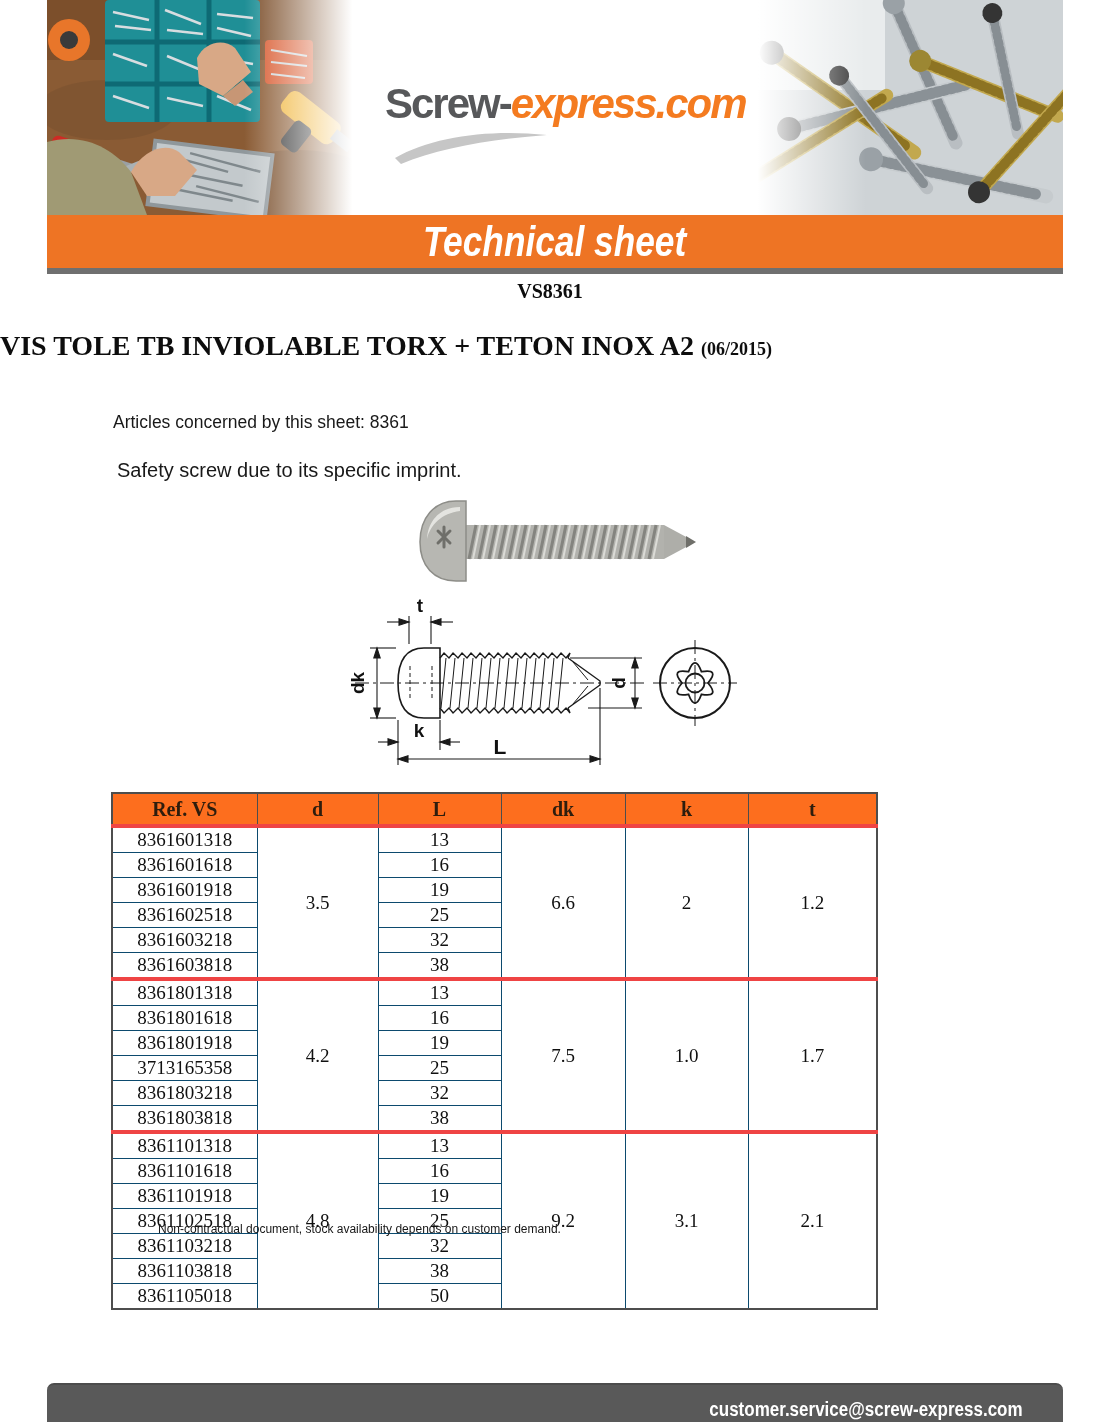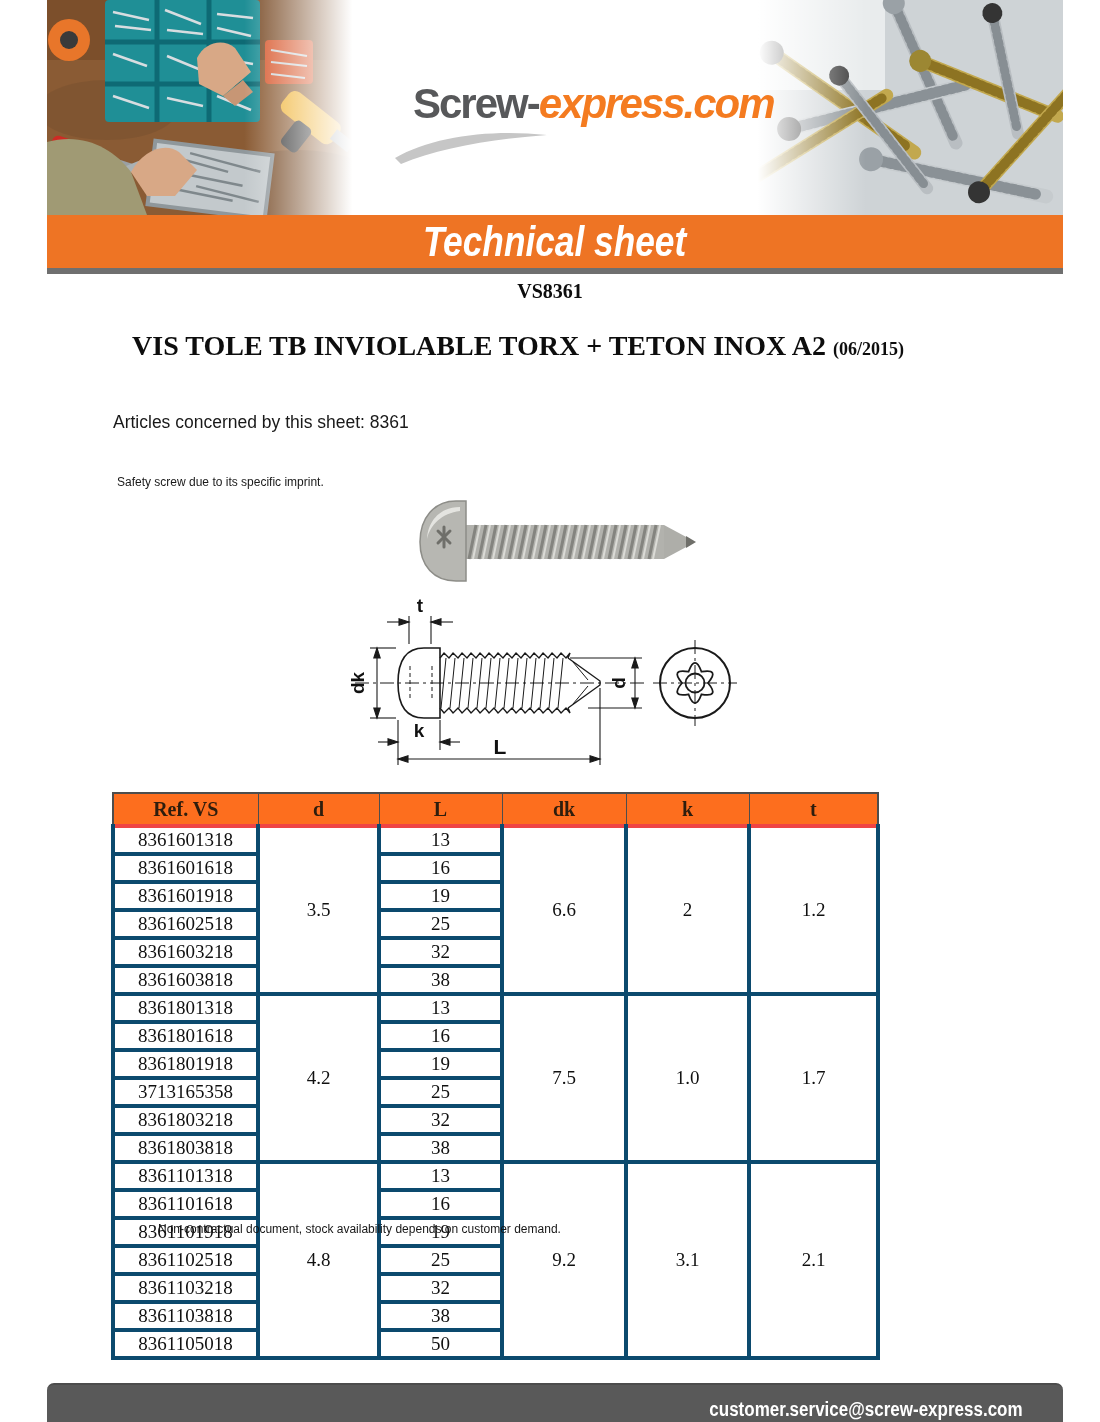--- a/index.html
+++ b/index.html
@@ -9,53 +9,53 @@
   
   .header{position:absolute;left:47px;top:0;width:1016px;height:215px;background:#fff;}
   .photo{position:absolute;top:0;height:215px;overflow:hidden;}
   .photo svg{display:block;width:100%;height:100%;}
   .photo-left{left:0;width:318px;}
   .photo-right{right:0;width:318px;}
   .fade-r{position:absolute;inset:0;background:linear-gradient(to right,rgba(255,255,255,0) 62%,#ffffff 96%);}
   .fade-l{position:absolute;inset:0;background:linear-gradient(to left,rgba(255,255,255,0) 62%,#ffffff 96%);}
 
   .logo{position:absolute;left:338px;top:80px;white-space:nowrap;
-        font-family:"Liberation Sans",sans-serif;font-weight:bold;font-size:42px;letter-spacing:-2px;margin-left:28px;}
+        font-family:"Liberation Sans",sans-serif;font-weight:bold;font-size:42px;letter-spacing:-2px;}
   .logo .p1{color:#57585a;}
   .logo .p2{color:var(--logo-orange,#f47b20);font-style:italic;}
   .swoosh{position:absolute;left:344px;top:126px;width:160px;height:40px;}
 
   .banner{position:absolute;left:47px;top:215px;width:1016px;height:53px;
           background:var(--banner-orange,#ee7424);display:flex;align-items:center;justify-content:center;font-style:italic;}
   .banner span{color:#fff;font-weight:bold;font-size:43px;letter-spacing:0px;
                display:inline-block;transform:scaleX(.82);transform-origin:center;
                font-family:"Liberation Sans",sans-serif;}
   .banner-underline{position:absolute;left:47px;top:268px;width:1016px;height:6px;background:#6f6f6f;}
 
   
   .ref-title{position:absolute;left:0;top:280px;width:1100px;text-align:center;
              font-family:"Liberation Serif",serif;font-weight:bold;font-size:20px;color:#0d0d0d;}
-  .product-title{position:absolute;left:0;top:330px;width:904px;text-align:right;
+  .product-title{position:absolute;left:0;top:330px;width:904px;text-align:left;
              font-family:"Liberation Serif",serif;font-weight:bold;font-size:28px;color:#0d0d0d;}
   .product-title .date{font-size:18px;font-weight:bold;}
 
   .para1{position:absolute;left:113px;top:412px;font-size:17.5px;color:#191919;}
-  .para2{position:absolute;left:117px;top:475px;font-size:12px;color:#191919;}
+  .para2{position:absolute;left:117px;top:459px;font-size:20px;color:#191919;}
 
   
   .product-photo{position:absolute;left:380px;top:487px;width:340px;height:108px;}
   .diagram{position:absolute;left:340px;top:592px;width:450px;height:205px;}
   .diagram text{font-family:"Liberation Sans",sans-serif;font-weight:bold;fill:#111;}
 
   
   .table-wrap{position:absolute;left:111px;top:792px;}
   table.spec{border-collapse:collapse;table-layout:fixed;width:765px;
              font-family:"Liberation Serif",serif;font-size:19px;color:#101010;
              border:2px solid #4d4d4d;}
-  table.spec th,table.spec td{border:4px solid #0c4a6e;text-align:center;padding:0;
+  table.spec th,table.spec td{border:1px solid #0c4a6e;text-align:center;padding:0;
              height:24px;line-height:24px;overflow:hidden;}
   table.spec thead th{height:30px;line-height:30px;background:var(--table-orange,#fd6e1e);
              border:1px solid #4d4d4d;border-bottom:2px solid #4d4d4d;
              font-weight:bold;font-size:20px;color:#2e1d0d;}
   table.spec tr.gs td{border-top:4px solid #ef4444;}
 
   .footnote{position:absolute;left:113px;top:1222px;font-size:12px;color:#161616;padding-left:45px;}
 
   
   .footer-bar{position:absolute;left:47px;top:1383px;width:1016px;height:51px;

